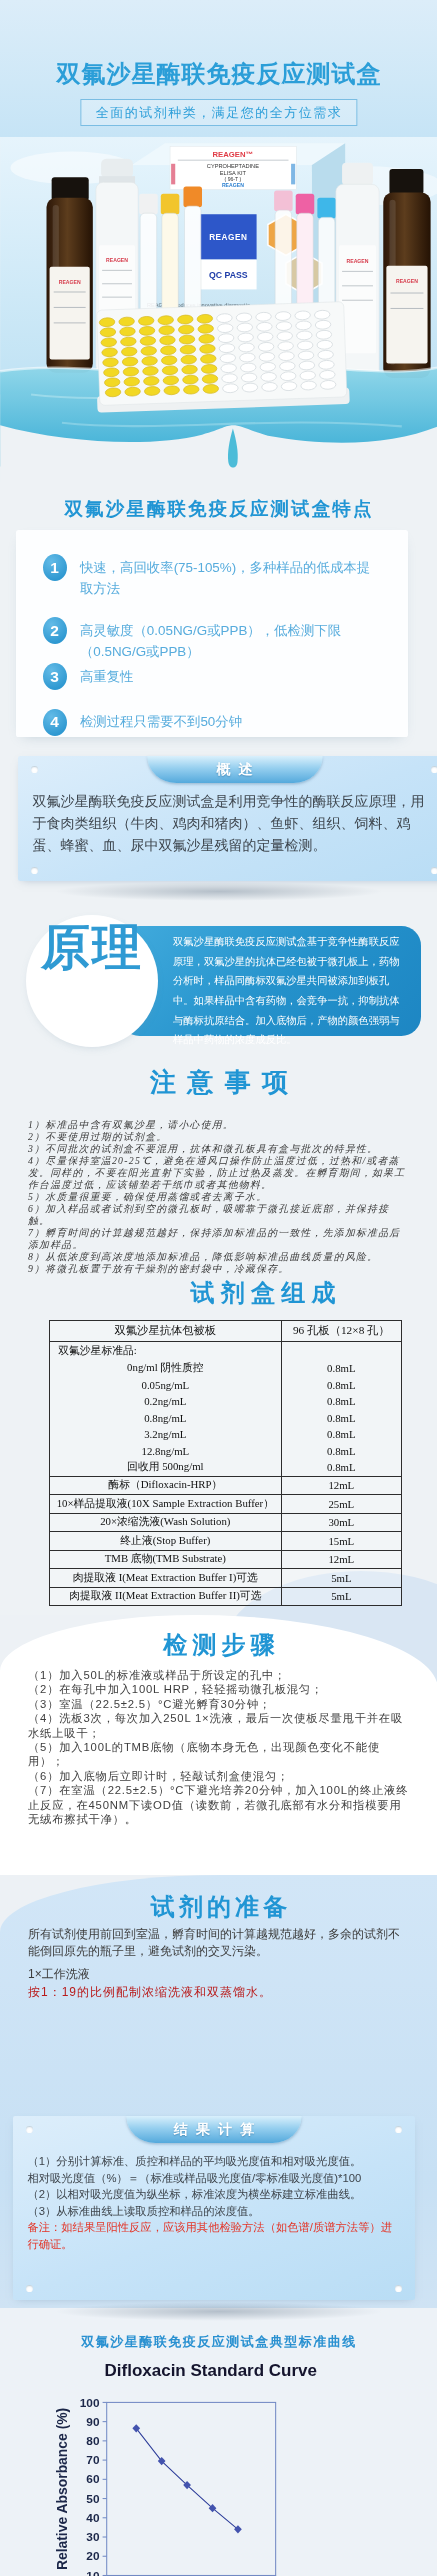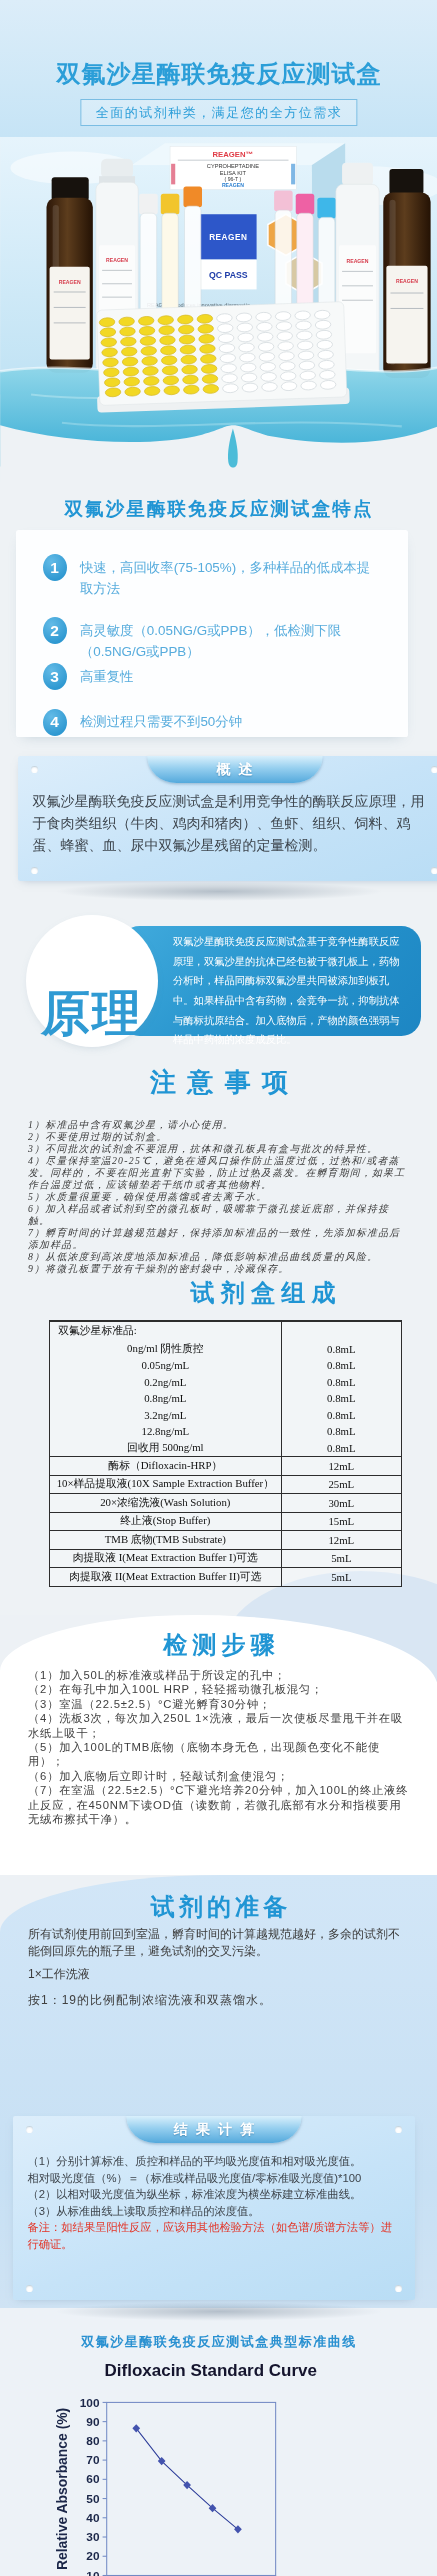--- a/index.html
+++ b/index.html
@@ -50,21 +50,21 @@
     display:flex;align-items:center;justify-content:center;
     text-shadow:0 1px 1.5px rgba(20,80,130,.4);}
   .dot{position:absolute;width:6.7px;height:6.7px;border-radius:50%;background:#fff;
     box-shadow:inset 0 1px 1.5px rgba(140,170,190,.6);}
   .panel-shadow{height:18.5px;border-radius:50%;
     background:radial-gradient(ellipse at center,rgba(95,115,135,.40),rgba(95,115,135,0) 70%);}
   .ov-text{position:absolute;left:14.4px;right:13.4px;top:34px;font-size:14px;
     color:#3e464e;line-height:22px;font-weight:500;}
   
   .pr-circle{left:26px;top:915px;width:132px;height:132px;border-radius:50%;
-    background:#fff;z-index:3;display:flex;align-items:flex-end;justify-content:center;
+    background:#fff;z-index:3;display:flex;align-items:flex-start;justify-content:center;
     box-shadow:0 3.1px 9.3px -4.1px rgba(120,150,170,.35);}
   .pr-circle span{font-size:49px;font-weight:bold;color:#2f9ad3;letter-spacing:2.1px;}
   .pr-box{left:120px;top:926px;width:301px;height:110px;border-radius:19.6px;
     background:linear-gradient(135deg,#41abdd 0%,#2491cb 55%,#1d86c3 100%);z-index:2;
     padding:6.2px 15.5px 0 53px;box-sizing:border-box;}
   .pr-text{font-size:10.3px;color:#ffffff;line-height:19.6px;}
   
   .notes-title{left:0;top:1065px;font-size:26px;letter-spacing:11.3px;text-indent:11.3px;}
   .notes-list{left:28px;top:1119px;width:381px;
     font-family:"Liberation Serif",serif;font-style:italic;font-size:9.8px;
@@ -84,21 +84,21 @@
   .h38{height:19.6px}.h36{height:18.5px}.h32{height:16.5px}.h34{height:17.5px}
   .thead{font-size:11.3px;}
   
   .steps-title{left:0;top:1629px;font-size:24px;letter-spacing:5.2px;text-indent:5.2px;}
   .steps-list{left:28px;top:1668px;width:381px;font-size:11.3px;color:#3e3e3e;
     line-height:14.4px;letter-spacing:0.8px;}
   
   .prep-title{left:0;top:1891px;font-size:24px;letter-spacing:4.1px;text-indent:4.1px;}
   .prep-text{left:28px;top:1926px;width:381px;font-size:12px;color:#3c3c3c;line-height:17px;}
   .prep-sub1{left:28px;top:1966px;width:381px;font-size:12px;color:#3c3c3c;}
-  .prep-sub2{left:28px;top:1984px;width:381px;font-size:12px;color:#404040;letter-spacing:1px;margin-top:8px;}
+  .prep-sub2{left:28px;top:1984px;width:381px;font-size:12px;color:#b91c1c;letter-spacing:1px;}
   
   .res-panel{left:13px;top:2116px;width:402px;height:184px;}
   .res-lines{position:absolute;left:14.4px;right:12.4px;top:37px;font-size:11.3px;
     color:#3d444b;line-height:16.5px;}
   .res-note{color:#e33528;}
   
   .curve-title{left:0;top:2333px;font-size:13px;letter-spacing:1.5px;color:#2a91d1;}
   #curve-wrap{left:31px;top:2355px;width:376px;height:272px;}
   svg text{font-family:"Liberation Sans",sans-serif;}
 </style>
@@ -395,20 +395,24 @@
     <div>4）尽量保持室温20-25℃，避免在通风口操作防止温度过低，过热和/或者蒸发。同样的，不要在阳光直射下实验，防止过热及蒸发。在孵育期间，如果工作台温度过低，应该铺垫若干纸巾或者其他物料。</div>
     <div>5）水质量很重要，确保使用蒸馏或者去离子水。</div>
     <div>6）加入样品或者试剂到空的微孔板时，吸嘴靠于微孔接近底部，并保持接触。</div>
     <div>7）孵育时间的计算越规范越好，保持添加标准品的一致性，先添加标准品后添加样品。</div>
     <div>8）从低浓度到高浓度地添加标准品，降低影响标准品曲线质量的风险。</div>
     <div>9）将微孔板置于放有干燥剂的密封袋中，冷藏保存。</div>
   </div>
 
   <div class="abs sec-title kit-title">试剂盒组成</div>
   <div class="abs tbl">
+    <div class="trow nb thead h38">
+      <div class="cl">双氟沙星抗体包被板</div>
+      <div class="cr">96 孔板（12×8 孔）</div>
+    </div>
     <div class="trow h36">
       <div class="cl lft">双氟沙星标准品:</div>
       <div class="cr"></div>
     </div>
     <div class="trow nb h32">
       <div class="cl">0ng/ml 阴性质控</div>
       <div class="cr">0.8mL</div>
     </div>
     <div class="trow nb h32">
       <div class="cl">0.05ng/mL</div>

